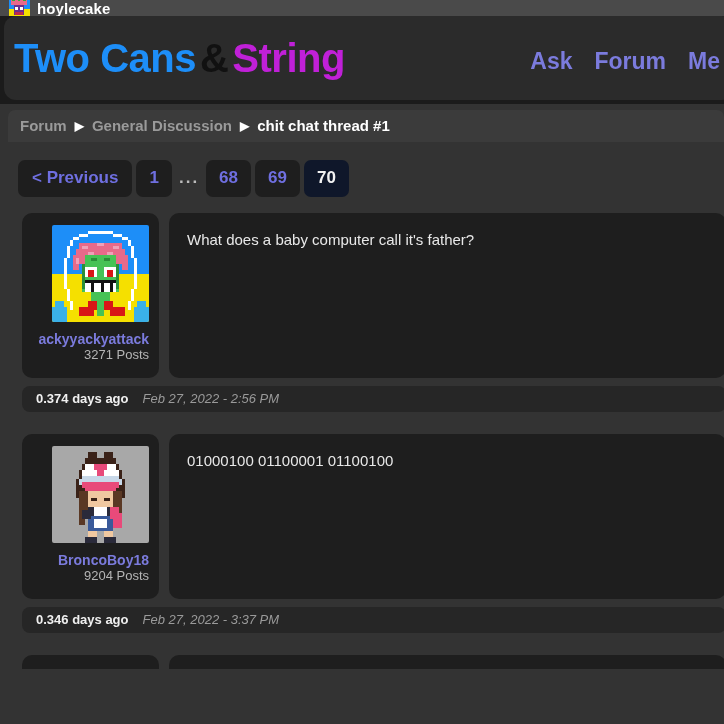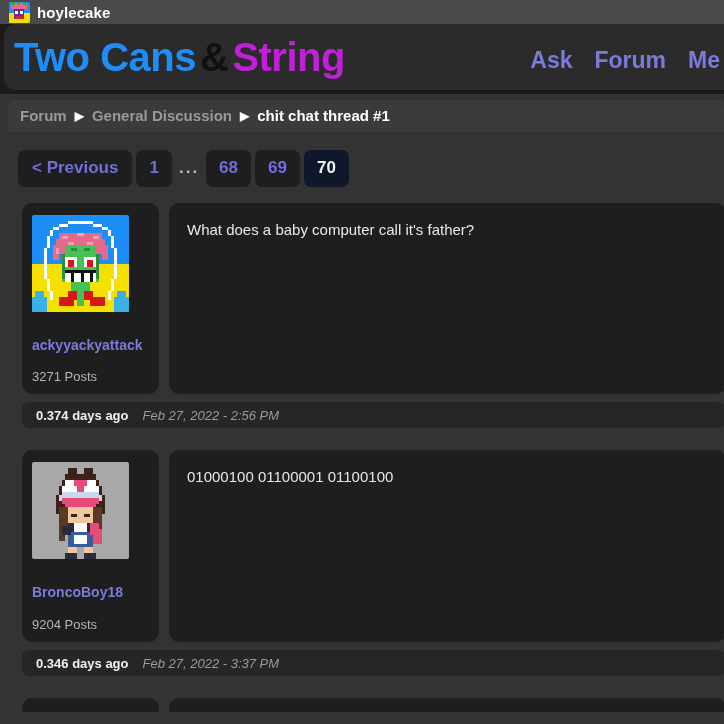--- a/index.html
+++ b/index.html
@@ -5,21 +5,21 @@
   * { box-sizing: border-box; margin: 0; padding: 0; }
   html, body {
     width: 724px; height: 724px;
     overflow: hidden;
     background: #333333;
     font-family: "Liberation Sans", sans-serif;
   }
 
   
   .topbar {
-    height: 24px;
+    height: 16px;
     background: #4a4a4a;
     display: flex;
     align-items: center;
     padding-left: 8px;
     gap: 7px;
   }
   .topbar-avatar {
     width: 22px; height: 21px;
     display: block;
     image-rendering: pixelated;
@@ -27,21 +27,21 @@
   }
   .topbar-name {
     color: #ffffff;
     font-size: 15px;
     font-weight: bold;
     letter-spacing: 0.1px;
   }
 
   
   .header {
-    height: 70px;
+    height: 88px;
     background: #1b1b1b;
     position: relative;
   }
   .header-inner {
     position: absolute;
     left: 4px; right: -10px; top: 0; bottom: 4px;
     background: #2b2b2b;
     border-radius: 12px;
     display: flex;
     align-items: center;
@@ -143,22 +143,21 @@
     padding-left: 14px;
   }
   .user-card {
     background: #1e1e1e;
     border-radius: 10px;
     width: 137px;
     flex: 0 0 137px;
     padding: 12px 10px 10px 10px;
     display: flex;
     flex-direction: column;
-    align-items: flex-start;
-    gap: 16px;
+    align-items: flex-end;
   }
   .avatar {
     width: 97px; height: 97px;
     display: block;
     image-rendering: pixelated;
     border-radius: 2px;
   }
   .username {
     color: #7b7bdd;
     font-size: 14px;

